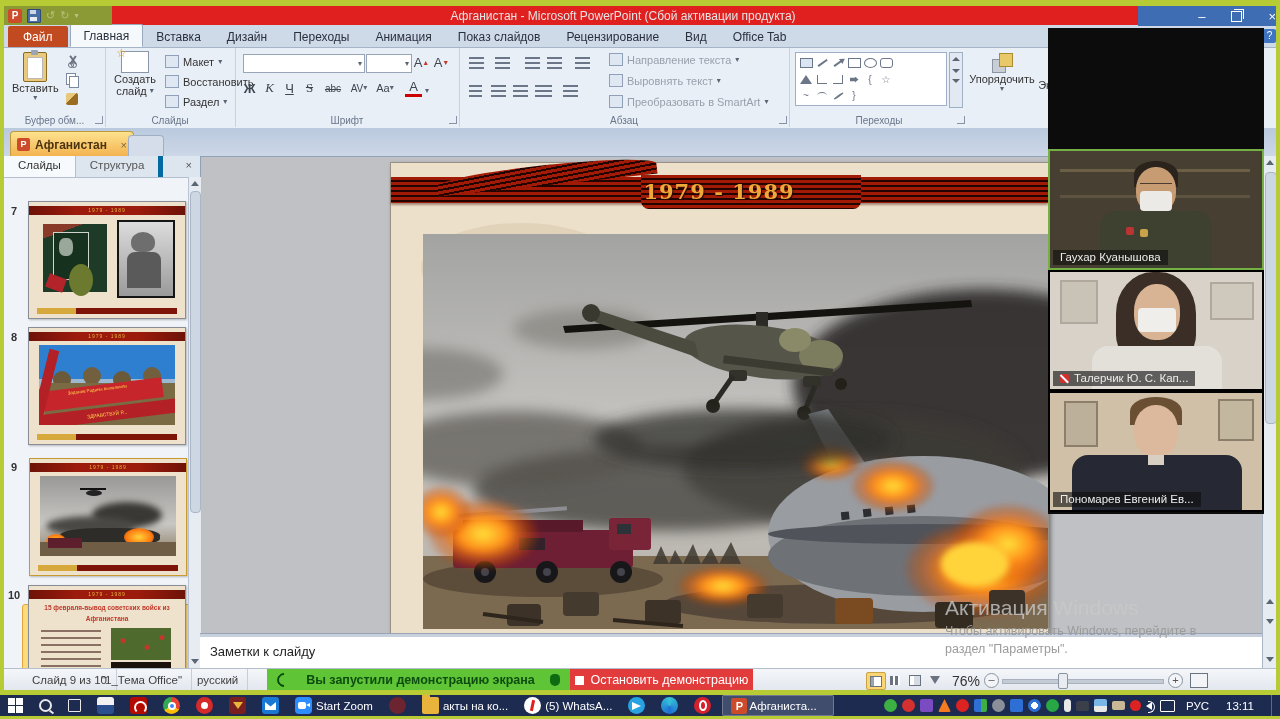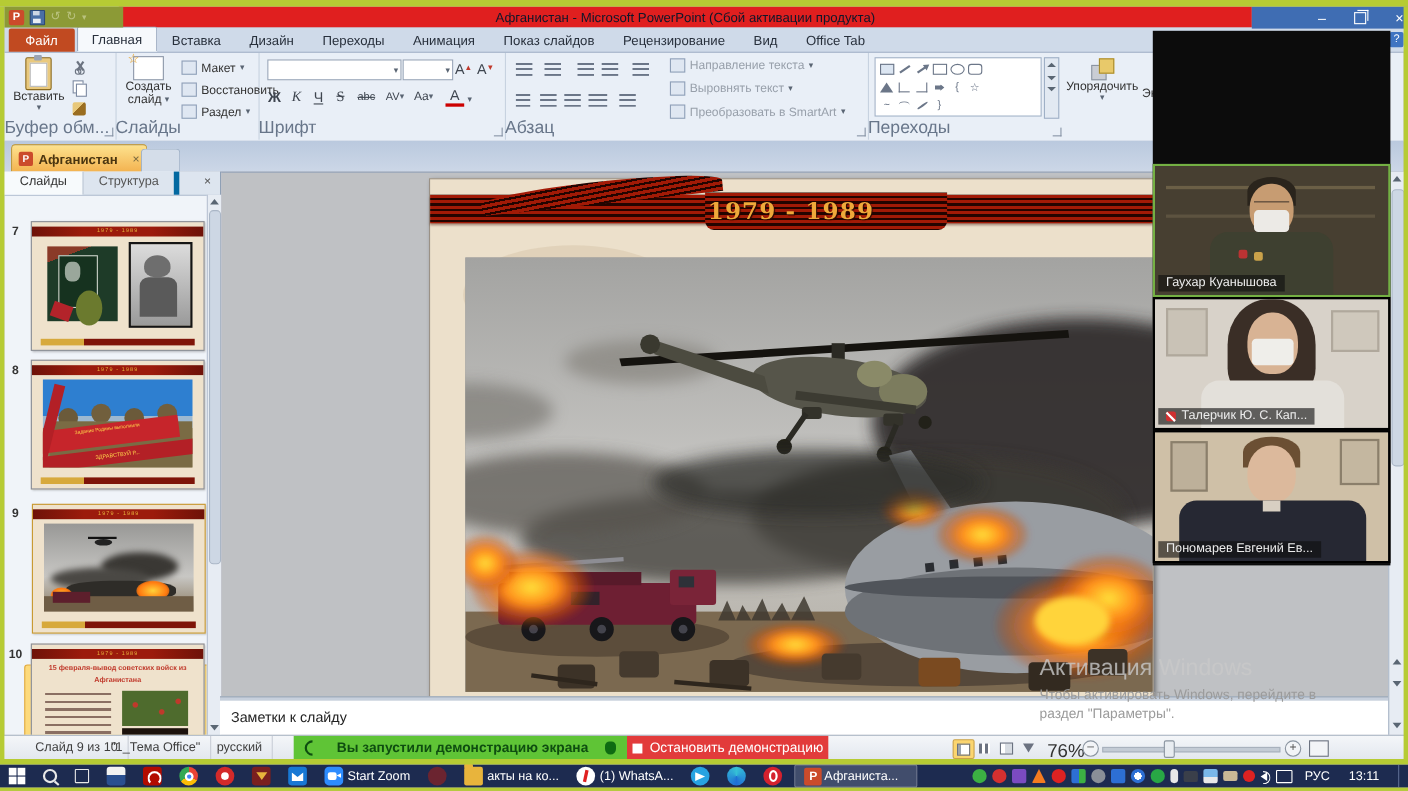--- a/index.html
+++ b/index.html
@@ -10,37 +10,37 @@
   
   .qaccess{position:absolute;left:4px;top:6px;width:104px;height:19px;background:#8c9a36;
            display:flex;align-items:center;gap:5px;padding-left:4px;z-index:3;}
   .pp-logo{width:14px;height:14px;background:#cb4b2b;border-radius:2px;color:#fff;
            font-size:10px;font-weight:bold;text-align:center;line-height:14px;}
   .floppy{width:12px;height:12px;background:#4a6fa5;border:1px solid #2d4a78;border-radius:1px;position:relative;}
   .floppy:before{content:"";position:absolute;left:2px;top:0;width:6px;height:4px;background:#cdd6e4;}
   .floppy:after{content:"";position:absolute;left:2px;bottom:1px;width:7px;height:4px;background:#e8edf4;}
   .ghost{color:#b9c27e;font-size:11px;line-height:11px;}
   .titlebar{position:absolute;left:108px;top:6px;width:1030px;height:19px;background:#e01f1f;z-index:2;
-            color:#0f172a;font-size:12px;display:flex;align-items:center;justify-content:center;}
+            color:#e5e5e5;font-size:12px;display:flex;align-items:center;justify-content:center;}
   .zoomwinbar{position:absolute;left:1138px;top:6px;width:138px;height:20px;background:#3f6db3;z-index:60;
               display:flex;align-items:center;justify-content:flex-end;gap:26px;padding-right:16px;color:#fff;}
   .zoomwinbar .wc{font-size:13px;line-height:13px;cursor:default;}
   .wrestore{width:9px;height:9px;border:1px solid #fff;position:relative;}
   .wrestore:before{content:"";position:absolute;left:2px;top:-3px;width:9px;height:9px;border:1px solid #fff;border-bottom:none;border-left:none;}
   
   .tabsrow{position:absolute;left:4px;top:25px;width:1272px;height:22px;background:#cfdae9;
            border-bottom:1px solid #a6b4c9;display:flex;align-items:flex-end;padding-left:4px;z-index:2;}
   .rtab{font-size:12px;color:#28303c;padding:4px 13px 3px;white-space:nowrap;}
   .rtab.active{background:#f6f9fc;border:1px solid #99a8bd;border-bottom:1px solid #f6f9fc;border-radius:2px 2px 0 0;}
   .rtab.file{background:#c14a21;color:#fff;border-radius:2px 2px 0 0;padding:4px 15px 3px;margin-right:2px;}
   
   .ribbon{position:absolute;left:4px;top:47px;width:1272px;height:81px;background:#e9eff7;
           border-bottom:1px solid #b7c3d4;z-index:1;}
   .grp{position:absolute;top:0;height:80px;border-right:1px solid #c7d2e0;}
-  .grplabel{position:absolute;bottom:1px;left:0;right:0;text-align:left;font-size:16px;color:#68768a;}
+  .grplabel{position:absolute;bottom:1px;left:0;right:0;text-align:center;font-size:10px;color:#68768a;}
   .launcher{position:absolute;right:2px;bottom:3px;width:7px;height:7px;border-right:1px solid #8794a6;border-bottom:1px solid #8794a6;}
   .bigbtn{position:absolute;display:flex;flex-direction:column;align-items:center;font-size:11px;color:#333;}
   .dd{font-size:8px;color:#5a6573;line-height:8px;}
   .sml{font-size:11px;color:#333;display:flex;align-items:center;gap:4px;white-space:nowrap;}
   .sml.gray{color:#98a0ab;}
   .micon{width:12px;height:11px;background:#dfe7f2;border:1px solid #8fa0b8;flex:0 0 auto;}
   .clipicon{width:22px;height:28px;background:#e9c97e;border:1px solid #8a6a20;border-radius:2px;position:relative;}
   .clipicon:before{content:"";position:absolute;left:3px;top:4px;width:14px;height:20px;background:#fff;border:1px solid #b9b9b9;}
   .clipicon:after{content:"";position:absolute;left:7px;top:-3px;width:7px;height:5px;background:#9aa4b4;border-radius:1px;}
   .scis{position:relative;width:13px;height:13px;}
@@ -630,21 +630,21 @@
       </div>
     <div class="viewbtn" style="left:886px;">
         <i class="vb2"></i>
       </div>
     <div class="viewbtn" style="left:906px;">
         <i class="vb3"></i>
       </div>
     <div class="viewbtn" style="left:926px;">
         <i class="vb4"></i>
       </div>
-    <div style="position:absolute;left:952px;top:4px;font-size:17px;color:#333;">76%</div>
+    <div style="position:absolute;left:952px;top:4px;font-size:14px;color:#333;">76%</div>
     <div class="zcirc" style="left:984px;">–</div>
     <div class="ztrack" style="left:1002px;"></div>
     <div class="zhandle" style="left:1058px;"></div>
     <div class="zcirc" style="left:1168px;line-height:12px;">+</div>
     <div class="fitic" style="left:1190px;"></div>
 
     <div class="sharebar">
       <span class="phoneic"></span>
       <span class="msg">Вы запустили демонстрацию экрана</span>
       <span class="shieldic"></span>
@@ -701,21 +701,21 @@
     <div class="tcell">
         <span class="appic ic-brown"></span>
       </div>
     <div class="tcell" style="padding-right:2px;">
         <span class="appic ic-folder"></span>
       </div>
     <span class="tlabel">акты на ко...</span>
     <div class="tcell" style="padding-right:2px;">
         <span class="appic ic-ya"></span>
       </div>
-    <span class="tlabel">(1) WhatsA...</span>
+    <span class="tlabel">(5) WhatsA...</span>
     <div class="tcell">
         <span class="appic ic-tg"></span>
       </div>
     <div class="tcell">
         <span class="appic ic-edge"></span>
       </div>
     <div class="tcell">
         <span class="appic ic-opera"></span>
       </div>
     <div class="pptcell">

